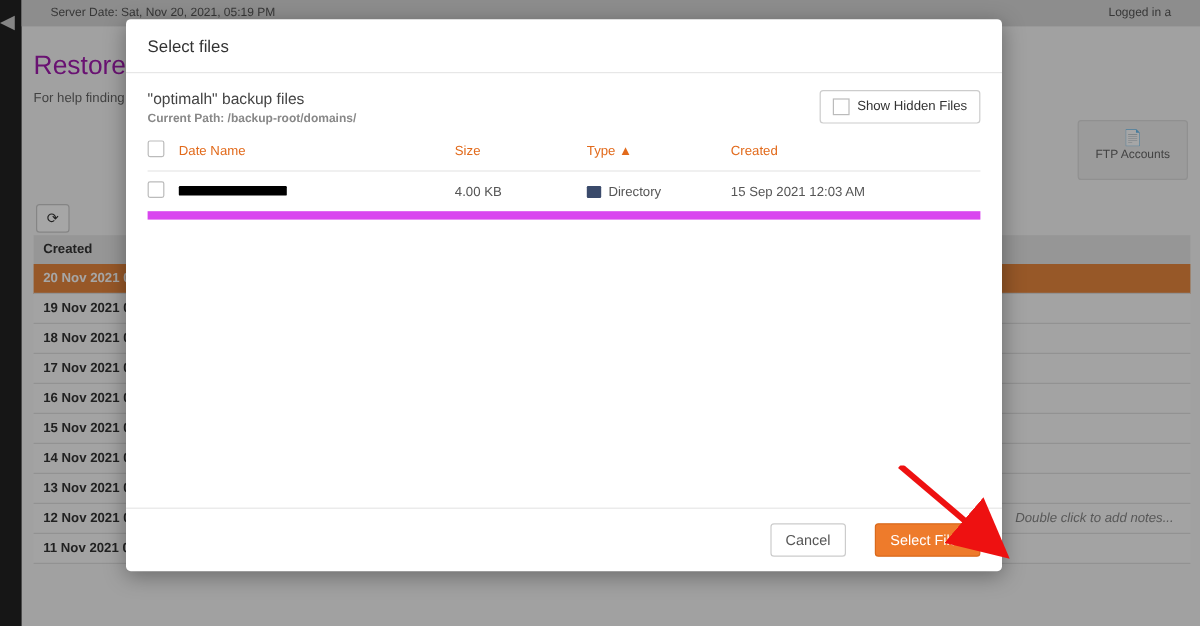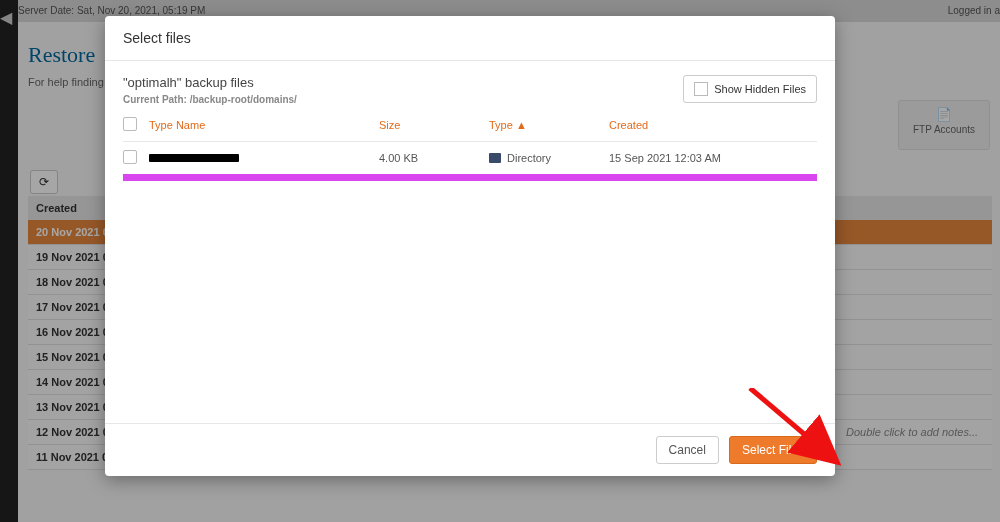--- a/index.html
+++ b/index.html
@@ -35,30 +35,29 @@
     font-size: 16px;
   }
   .topbar {
     position: absolute;
     left: 18px; top: 0; right: 0;
     height: 22px;
     background: #d9d9d9;
     line-height: 22px;
     font-size: 10px;
     color: #555;
-    padding: 0 0;
+    padding: 0 24px;
     display: flex;
     justify-content: space-between;
   }
   .page-title {
     position: absolute;
     left: 28px; top: 42px;
     font-size: 22px;
-    color: #0369a1;
-    font-family: Liberation Serif, serif;
+    color: #a21caf;
   }
   .help-text {
     position: absolute;
     left: 28px; top: 76px;
     font-size: 11px;
     color: #666;
   }
   .ftp-tile {
     position: absolute;
     right: 10px; top: 100px;
@@ -201,21 +200,21 @@
     background: #3a4a6b;
     display: inline-block;
     border-radius: 1px;
   }
 
   .modal-footer {
     border-top: 1px solid #e7e7e7;
     padding: 12px 18px;
     display: flex;
     justify-content: flex-end;
-    gap: 10px;
+    gap: 24px;
   }
   .btn {
     border-radius: 3px;
     padding: 6px 12px;
     font-size: 12px;
     cursor: pointer;
   }
   .btn-default { background: #fff; border: 1px solid #ccc; color: #555; }
   .btn-primary { background: #ee7b2b; border: 1px solid #d96a1c; color: #fff; }
 
@@ -321,21 +320,21 @@
       <span class="cb"></span>
       <span>Show Hidden Files</span>
     </div>
   </div>
 
   <div class="file-table">
     <div class="ft-head">
       <span class="col-cb">
         <span class="cbx"></span>
       </span>
-      <span class="col-name">Type Name</span>
+      <span class="col-name">Date Name</span>
       <span class="col-size">Size</span>
       <span class="col-type">Type ▲</span>
       <span class="col-created">Created</span>
     </div>
 
     <div class="ft-row">
       <span class="col-cb">
         <span class="cbx"></span>
       </span>
       <span class="col-name">

